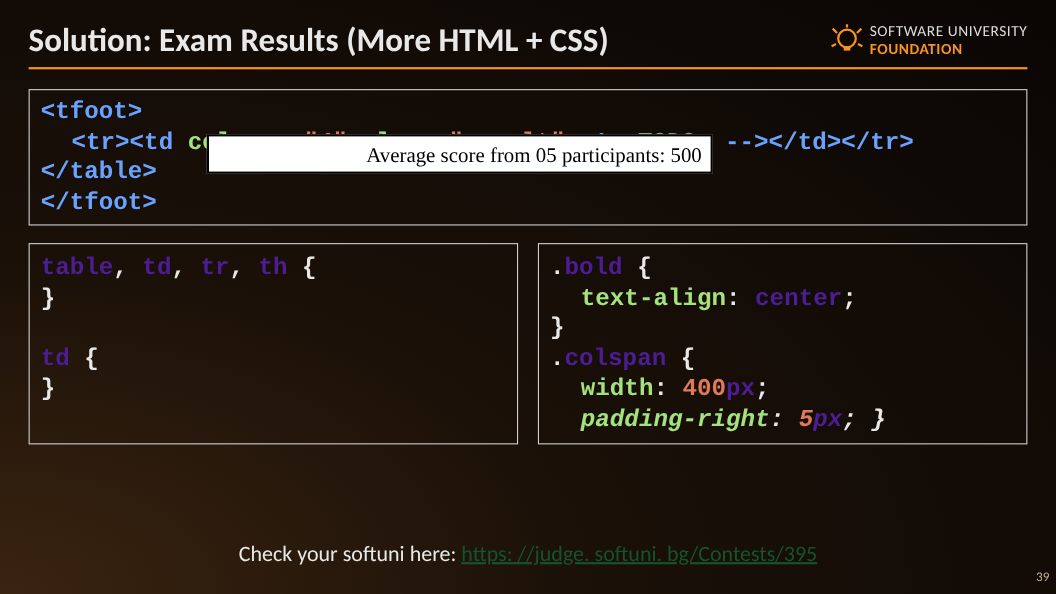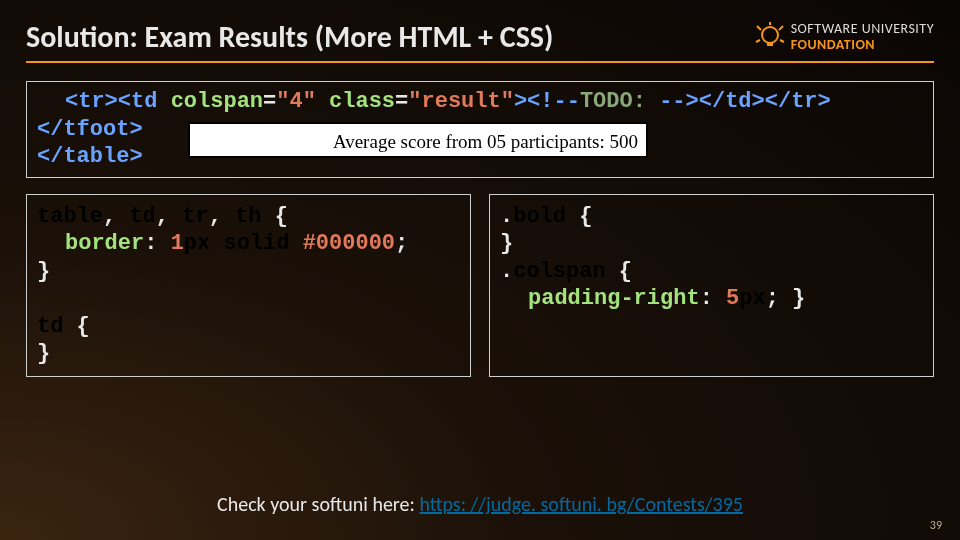--- a/index.html
+++ b/index.html
@@ -53,21 +53,21 @@
     font-weight: 700;
     line-height: 1.25;
     margin-bottom: 16px;
     position: relative;
   }
   .code-box.top-box { padding-right: 12px; }
   .kw  { color: #6aa3ff; }
   .attr{ color: #a4e27e; }
   .str { color: #e07a5a; }
   .cmt { color: #8aa87a; }
-  .sel { color: #000000; }
+  .sel { color: #4c1d95; }
   .plain { color: #e8e8e8; }
   .row-boxes {
     display: flex;
     gap: 18px;
   }
   .col-box {
     border: 1.5px solid #cfcfcf;
     padding: 8px 10px;
     font-family: Consolas, "Courier New", monospace;
     font-size: 22px;
@@ -91,27 +91,27 @@
   .footer-line {
     position: absolute;
     bottom: 24px;
     left: 0;
     width: 100%;
     text-align: center;
     font-size: 20px;
     color: #e8e8e8;
   }
   .footer-line a {
-    color: #0369a1;
+    color: #14532d;
     text-decoration: underline;
     text-align: right;
   }
   .page-num {
     position: absolute;
-    right: 18px;
+    right: 6px;
     bottom: 8px;
     font-size: 12px;
     color: #c0b090;
   }
 </style>
 </head>
 <body>
 
 <div class="slide">
 
@@ -124,48 +124,48 @@
         <rect x="12" y="20" width="6" height="4" fill="#f7941e"></rect>
       </svg>
       <div class="logo-text">
         <div class="top">SOFTWARE UNIVERSITY</div>
         <div class="bot">FOUNDATION</div>
       </div>
     </div>
   </div>
 
   <div class="code-box top-box">
+    <div><span class="kw">&lt;tfoot&gt;</span></div>
     <div style="padding-left:28px;">
       <span class="kw">&lt;tr&gt;&lt;td</span><span class="plain"> </span><span class="attr">colspan</span><span class="plain">=</span><span class="str">"4" </span><span class="attr">class</span><span class="plain">=</span><span class="str">"result"</span><span class="kw">&gt;&lt;!--</span><span class="cmt">TODO: </span><span class="kw">--&gt;&lt;/td&gt;&lt;/tr&gt;</span>
     </div>
+    <div><span class="kw">&lt;/table&gt;</span></div>
     <div><span class="kw">&lt;/tfoot&gt;</span></div>
-    <div><span class="kw">&lt;/table&gt;</span></div>
   </div>
 
   <div class="callout">Average score from 05 participants: 500</div>
 
   <div class="row-boxes">
     <div class="col-box">
       <div>
         <span class="sel">table</span><span class="plain">, </span><span class="sel">td</span><span class="plain">, </span><span class="sel">tr</span><span class="plain">, </span><span class="sel">th </span><span class="plain">{</span>
       </div>
-      <div style="padding-left:28px;">
-        <span class="attr">border</span><span class="plain">: </span><span class="str">1</span><span class="sel">px solid </span><span class="str">#000000</span><span class="plain">;</span>
-      </div>
       <div><span class="plain">}</span></div>
       <div><span> </span>&nbsp;</div>
       <div><span class="sel">td </span><span class="plain">{</span></div>
       <div><span class="plain">}</span></div>
     </div>
 
     <div class="col-box">
       <div><span class="plain">.</span><span class="sel">bold </span><span class="plain">{</span></div>
+      <div style="padding-left:28px;"><span class="attr">text-align</span><span class="plain">: </span><span class="sel">center</span><span class="plain">;</span></div>
       <div><span class="plain">}</span></div>
       <div><span class="plain">.</span><span class="sel">colspan </span><span class="plain">{</span></div>
-      <div style="padding-left:28px;"><span class="attr">padding-right</span><span class="plain">: </span><span class="str">5</span><span class="sel">px</span><span class="plain">;  }</span></div>
+      <div style="padding-left:28px;"><span class="attr">width</span><span class="plain">: </span><span class="str">400</span><span class="sel">px</span><span class="plain">;</span></div>
+      <div style="padding-left:28px;font-style:italic;"><span class="attr">padding-right</span><span class="plain">: </span><span class="str">5</span><span class="sel">px</span><span class="plain">;  }</span></div>
     </div>
   </div>
 
   <div class="footer-line">
     <span>Check your softuni here: </span><a href="#">https: //judge. softuni. bg/Contests/395</a>
   </div>
 
   <div class="page-num">39</div>
 </div>
 

